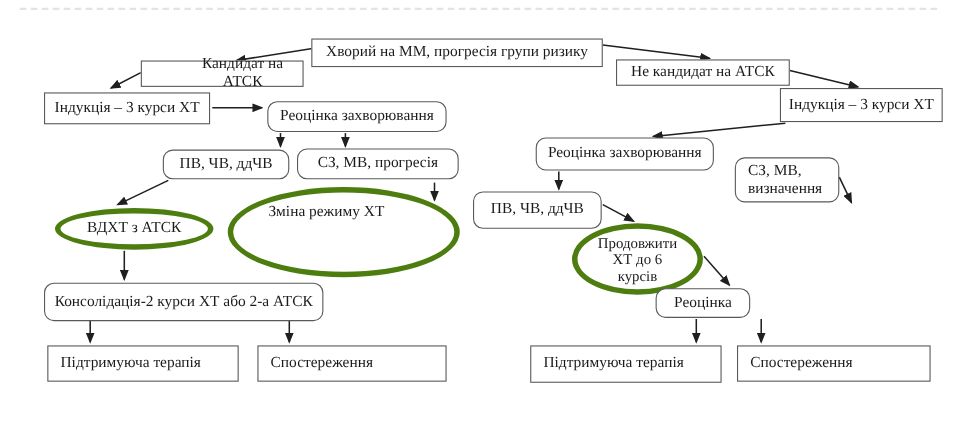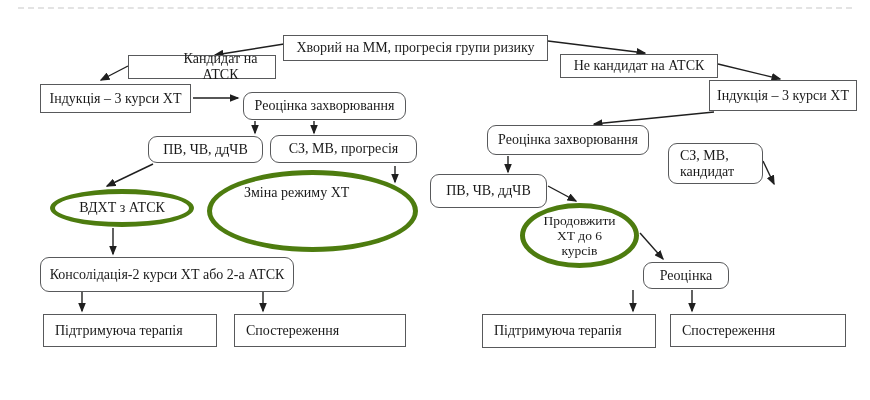--- a/index.html
+++ b/index.html
@@ -117,31 +117,31 @@
   <div class="node round" style="left:487px;top:125px;width:162px;height:30px;">
     <span>Реоцінка захворювання</span>
   </div>
 
   <div class="node round" style="left:430px;top:174px;width:117px;height:34px;">
     <span>ПВ, ЧВ, ддЧВ</span>
   </div>
 
   <div class="node round left-text" style="left:668px;top:143px;width:95px;height:41px;">
     <span>СЗ, МВ,
-кандидат</span>
+визначення</span>
   </div>
 
 
   <div class="node ellipse" style="left:520px;top:203px;width:119px;height:65px;font-size:13.5px;">
     <span>Продовжити
 ХТ до 6
 курсів</span>
   </div>
 
-  <div class="node round" style="left:643px;top:262px;width:86px;height:27px;">
+  <div class="node round" style="left:596px;top:262px;width:86px;height:27px;">
     <span>Реоцінка</span>
   </div>
 
   <div class="node rect left-text" style="left:482px;top:314px;width:174px;height:34px;">
     <span>Підтримуюча терапія</span>
   </div>
 
   <div class="node rect left-text" style="left:670px;top:314px;width:176px;height:33px;">
     <span>Спостереження</span>
   </div>

